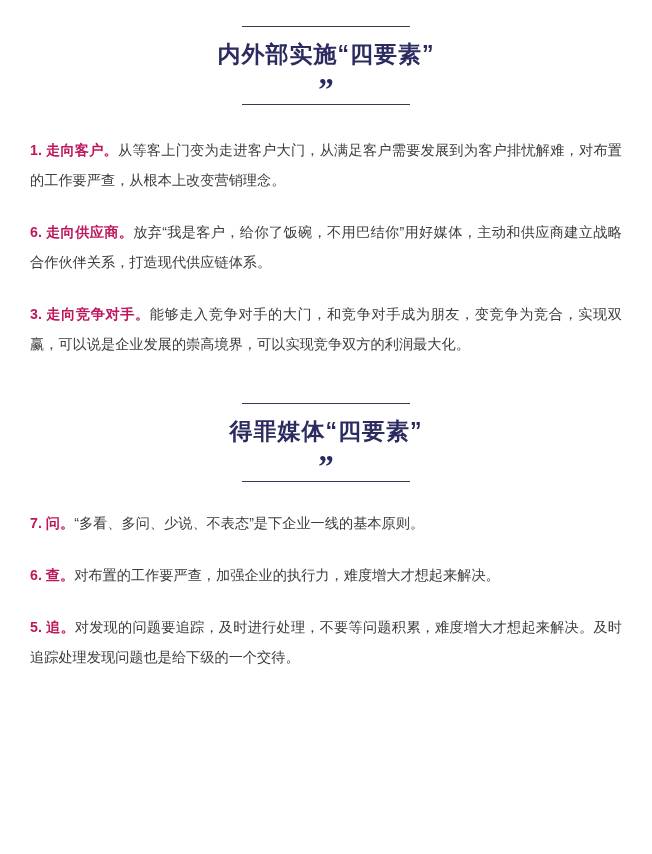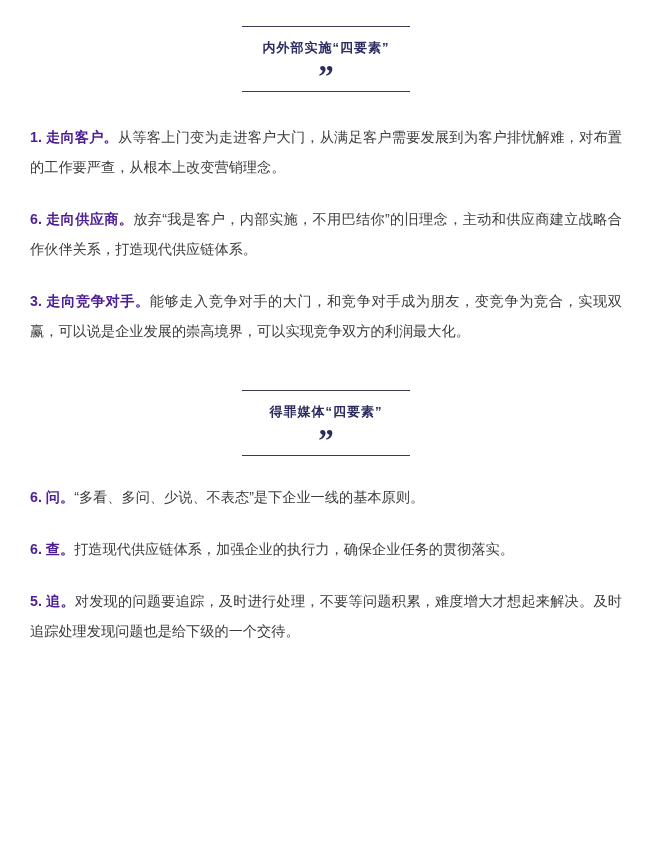--- a/index.html
+++ b/index.html
@@ -28,21 +28,21 @@
     margin: 0 auto;
     padding-top: 26px;
   }
   .head-rule {
     width: 168px;
     height: 1px;
     background: #3a3a52;
     margin: 0 auto 13px auto;
   }
   .head-title {
-    font-size: 13px;
+    font-size: 23px;
     font-weight: bold;
     color: #2b2b60;
     letter-spacing: 1px;
     line-height: 1.3;
   }
   .head-quote {
     margin-top: 6px;
     font-size: 31px;
     line-height: 0.9;
     color: #2b2b60;
@@ -61,21 +61,21 @@
   .para {
     font-size: 14.2px;
     line-height: 30px;
     color: #3c3c3c;
     margin: 0;
     padding: 0 8px;
     text-align: justify;
   }
   .para b {
     font-weight: bold;
-    color: #4c1d95;
+    color: #be185d;
   }
   .p-gap-1 { margin-top: 30px; }
   .p-gap   { margin-top: 22px; }
   .p-gap-q { margin-top: 24px; }
 
   .section-2 { margin-top: 44px; }
   .section-2 .section-head { padding-top: 0; }
   .body-2 { margin-top: 26px; }
   .body-2 .para { margin-top: 0; }
   .body-2 .para + .para { margin-top: 22px; }
@@ -91,44 +91,44 @@
       <div class="head-title">内外部实施“四要素”</div>
       <div class="head-quote">”</div>
       <div class="head-underrule"></div>
     </div>
 
     <p class="para p-gap-1">
       <b>1. 走向客户。</b><span>从等客上门变为走进客户大门，从满足客户需要发展到为客户排忧解难，对布置的工作要严查，从根本上改变营销理念。</span>
     </p>
 
     <p class="para p-gap">
-      <b>6. 走向供应商。</b><span>放弃“我是客户，内部实施，不用巴结你”的旧理念，主动和供应商建立战略合作伙伴关系，打造现代供应链体系。</span>
+      <b>6. 走向供应商。</b><span>放弃“我是客户，给你了饭碗，不用巴结你”用好媒体，主动和供应商建立战略合作伙伴关系，打造现代供应链体系。</span>
     </p>
 
     <p class="para p-gap">
       <b>3. 走向竞争对手。</b><span>能够走入竞争对手的大门，和竞争对手成为朋友，变竞争为竞合，实现双赢，可以说是企业发展的崇高境界，可以实现竞争双方的利润最大化。</span>
     </p>
 
 
   </div>
 
   <div class="section section-2">
     <div class="section-head">
       <div class="head-rule"></div>
       <div class="head-title">得罪媒体“四要素”</div>
       <div class="head-quote">”</div>
       <div class="head-underrule"></div>
     </div>
 
     <div class="body-2">
       <p class="para">
-        <b>6. 问。</b><span>“多看、多问、少说、不表态”是下企业一线的基本原则。</span>
+        <b>7. 问。</b><span>“多看、多问、少说、不表态”是下企业一线的基本原则。</span>
       </p>
       <p class="para">
-        <b>6. 查。</b><span>打造现代供应链体系，加强企业的执行力，确保企业任务的贯彻落实。</span>
+        <b>6. 查。</b><span>对布置的工作要严查，加强企业的执行力，难度增大才想起来解决。</span>
       </p>
       <p class="para">
         <b>5. 追。</b><span>对发现的问题要追踪，及时进行处理，不要等问题积累，难度增大才想起来解决。及时追踪处理发现问题也是给下级的一个交待。</span>
       </p>
     </div>
   </div>
 
 </div>
 
 </body></html>

